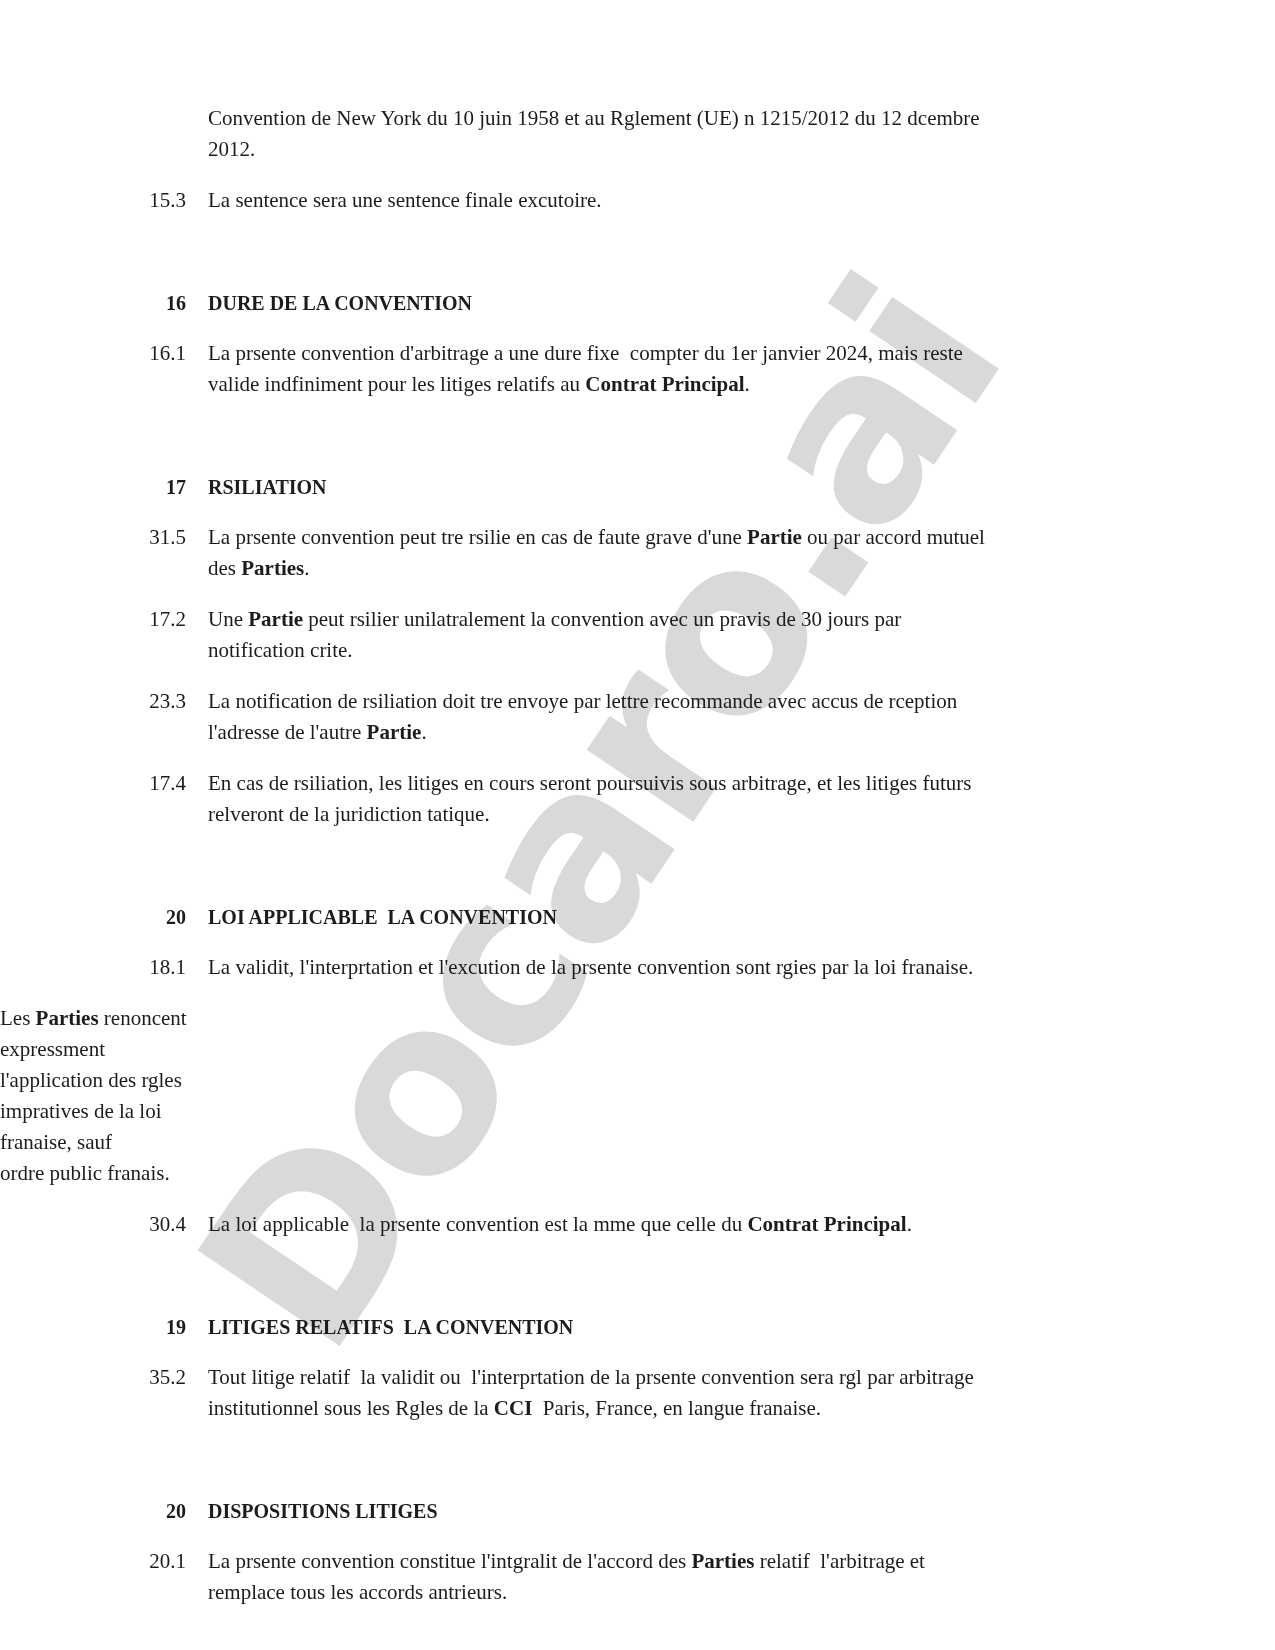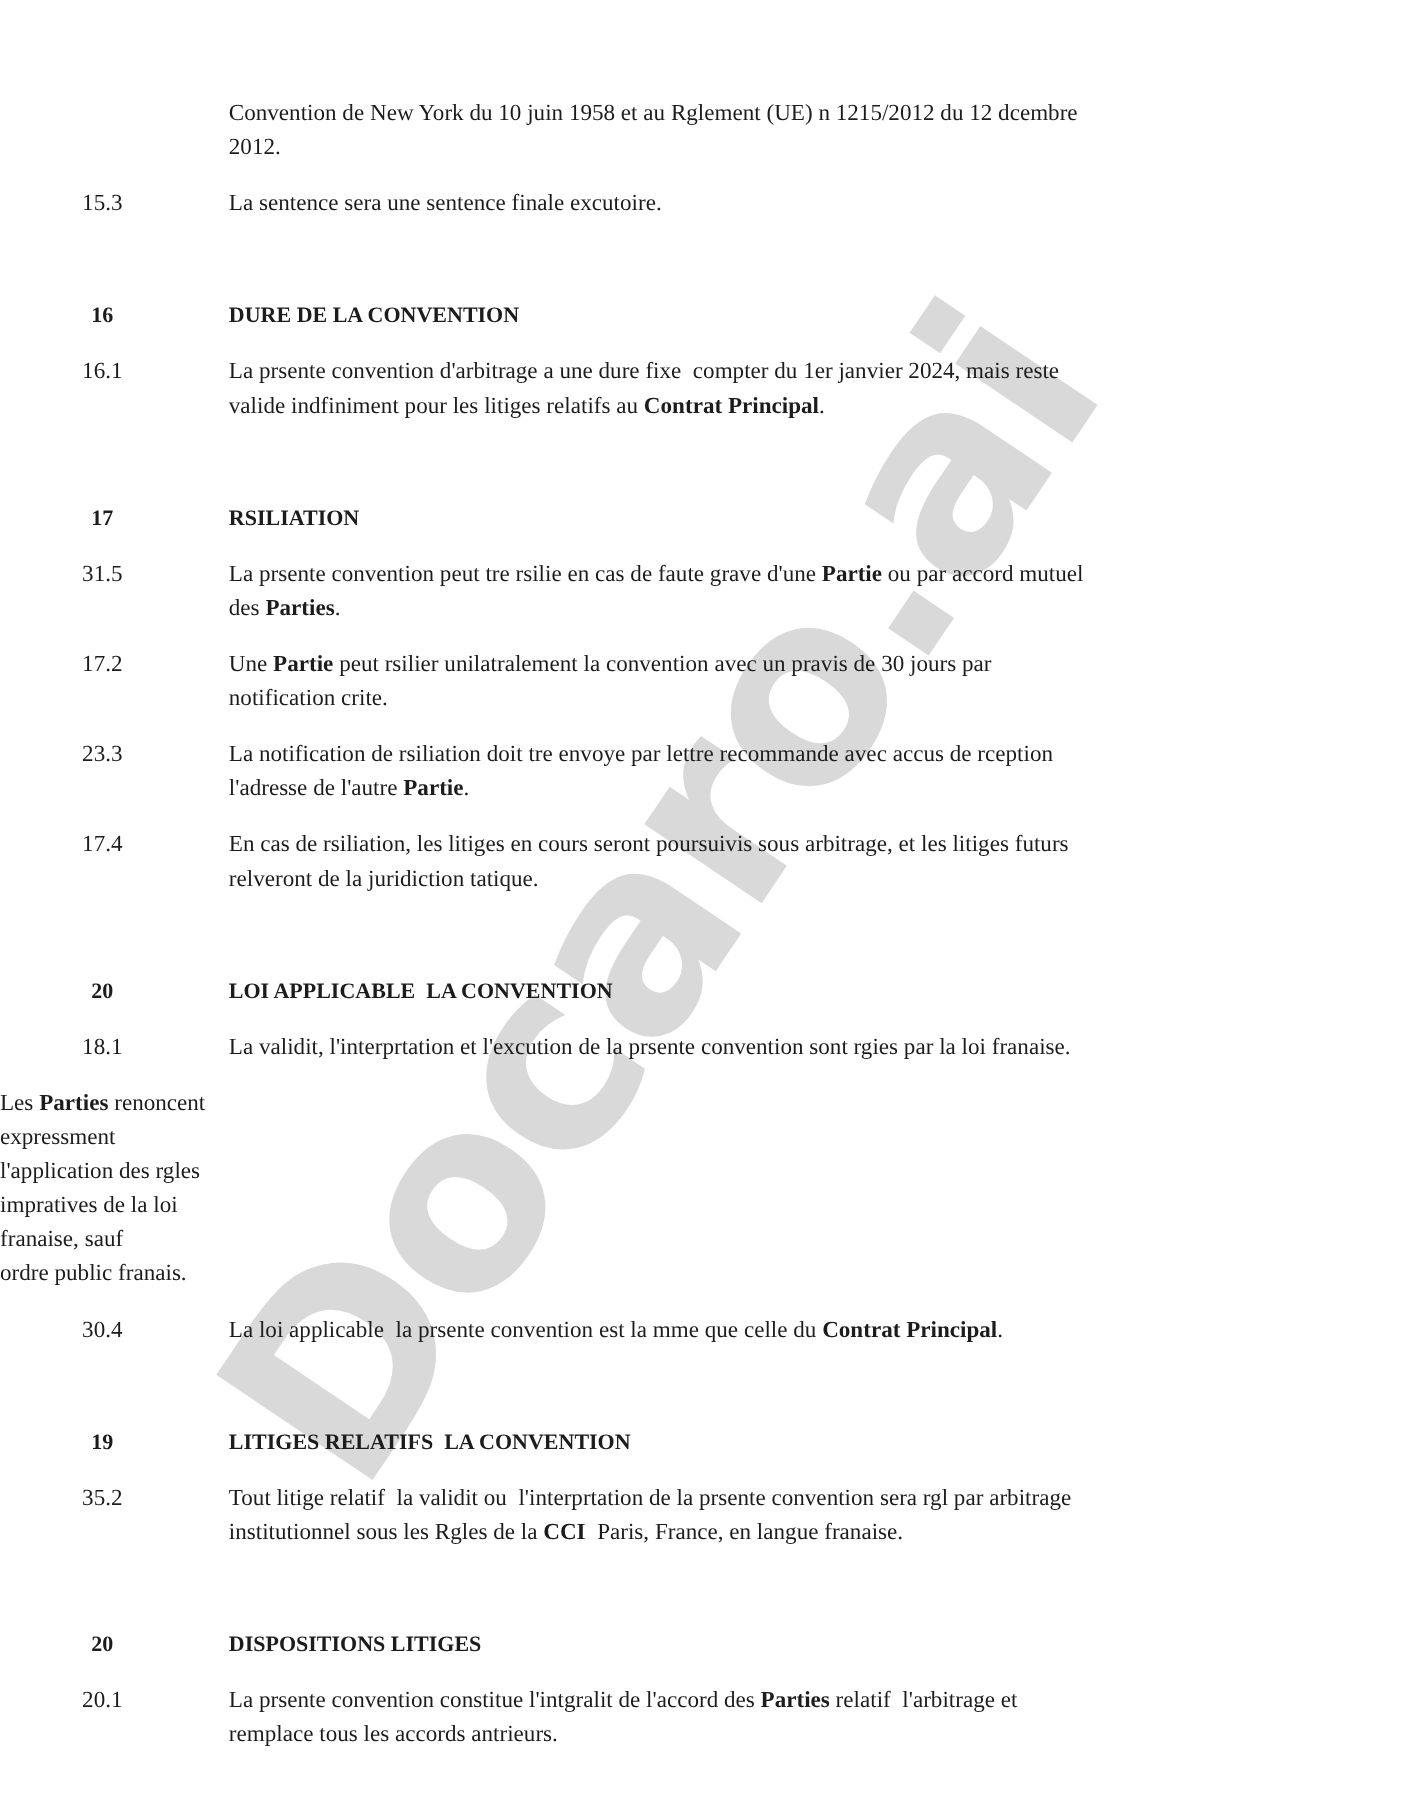--- a/index.html
+++ b/index.html
@@ -24,27 +24,28 @@
     color:#d9d9d9;
     transform:rotate(-56deg);
     white-space:nowrap;
     z-index:0;
     user-select:none;
   }
   .doc-body{
     position:relative;
     z-index:1;
     padding-top:87px;
+    margin-top:16px;
   }
   .block{
     display:grid;
     grid-template-columns:208px 927px;
   }
   .num{
-    text-align:center;
+    text-align:right;
     padding-right:22px;
   }
   .txt{
     white-space:pre-wrap;
   }
   .clause{
     font-family:"Liberation Serif",serif;
     font-size:21px;
     line-height:31px;
     margin-top:20px;

